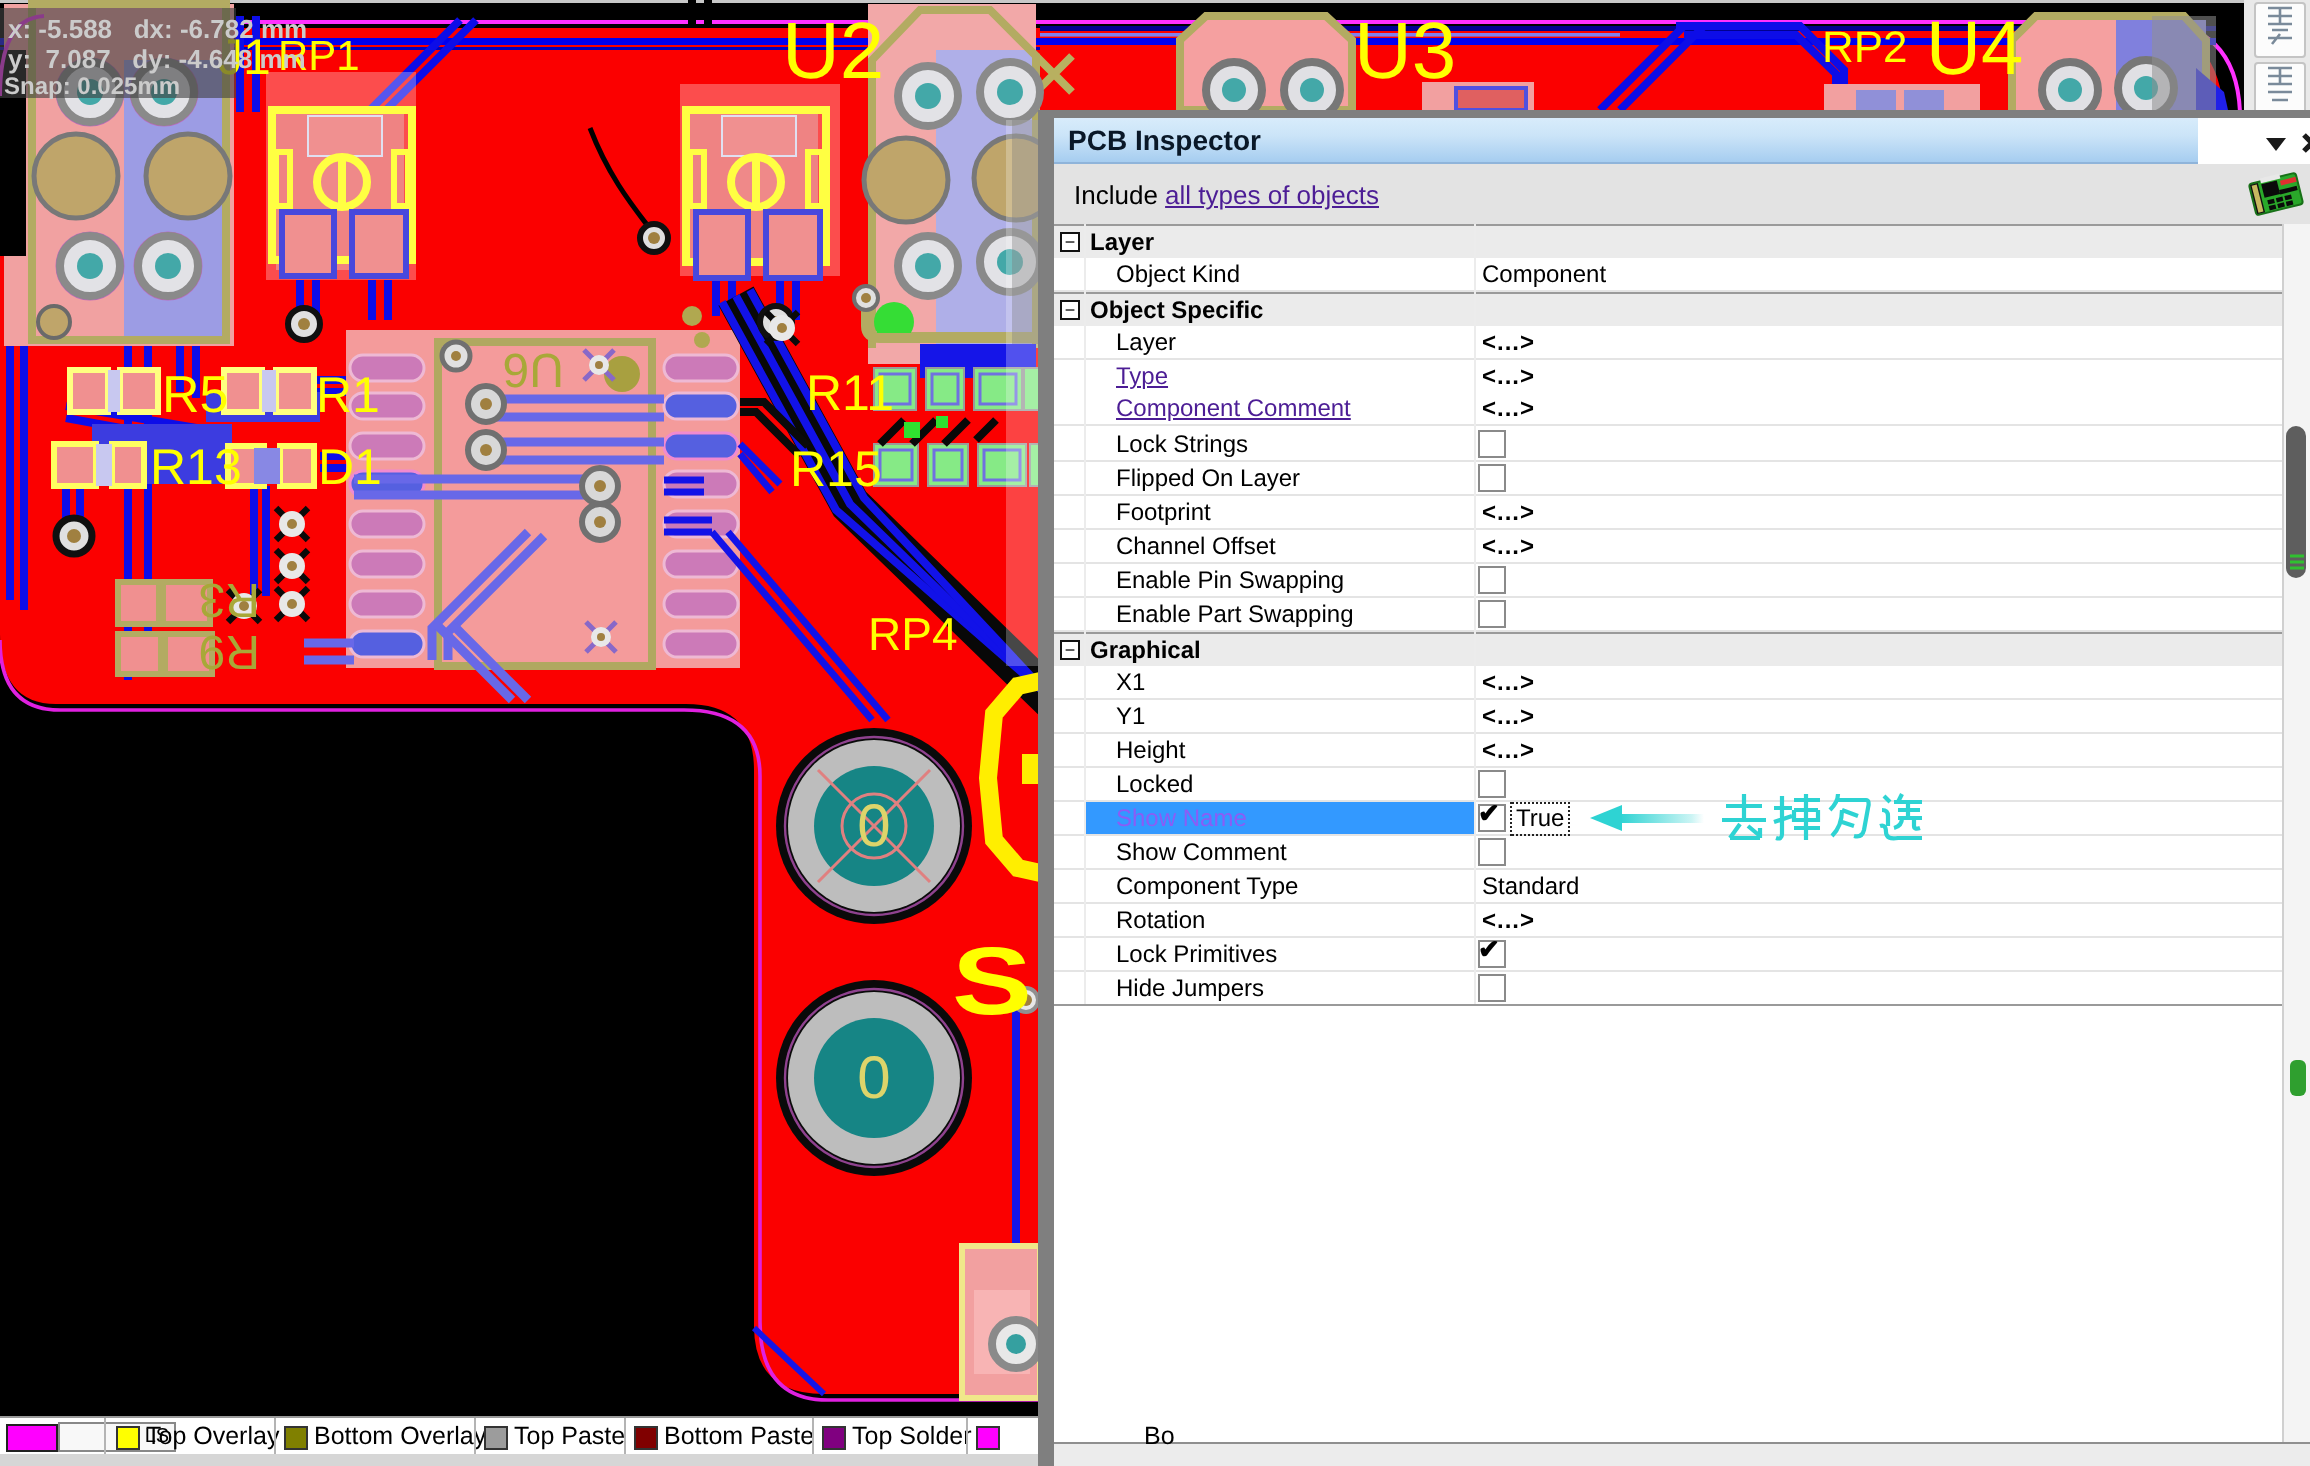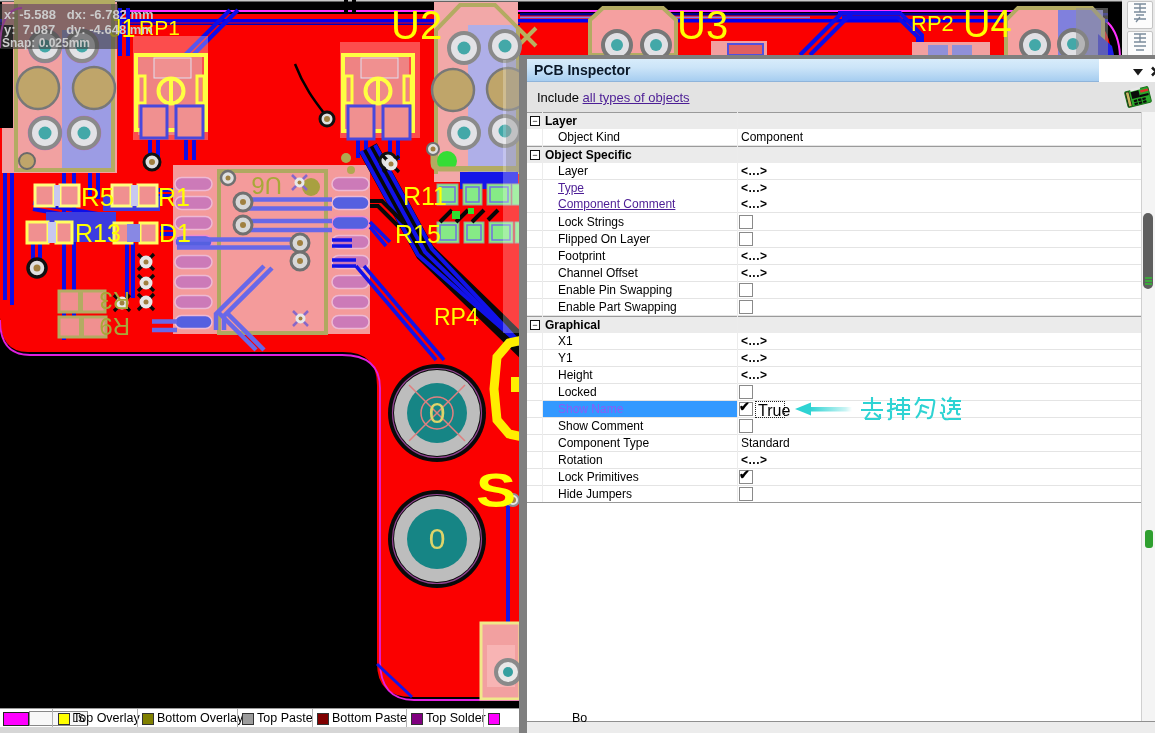--- a/index.html
+++ b/index.html
@@ -544,21 +544,21 @@
 <div class="pr" style="top:384px;">
       <span class="nm">Locked</span>
       <span class="cb"></span>
     </div>
 <div class="pr" style="top:401px;">
       <span style="position:absolute;left:16px;top:0;width:194px;height:16px;background:#3399ff;"></span>
       <span class="nm" style="color:#8b5cf6;z-index:2;">Show Name</span>
       <span class="cb">
         <span class="ck">✔</span>
       </span>
-      <span style="position:absolute;left:228px;top:0px;width:26px;height:15px;border:1px dotted #222;font-size:16px;padding-left:2px;">True</span>
+      <span style="position:absolute;left:228px;top:0px;width:26px;height:15px;border:1px dotted #222;font-size:12px;padding-left:2px;">True</span>
     </div>
 <div class="pr" style="top:435px;">
       <span class="nm">Component Type</span>
       <span class="vl">Standard</span>
     </div>
 <div class="pr" style="top:418px;">
       <span class="nm">Show Comment</span>
       <span class="cb"></span>
     </div>
 <div class="pr" style="top:452px;">

